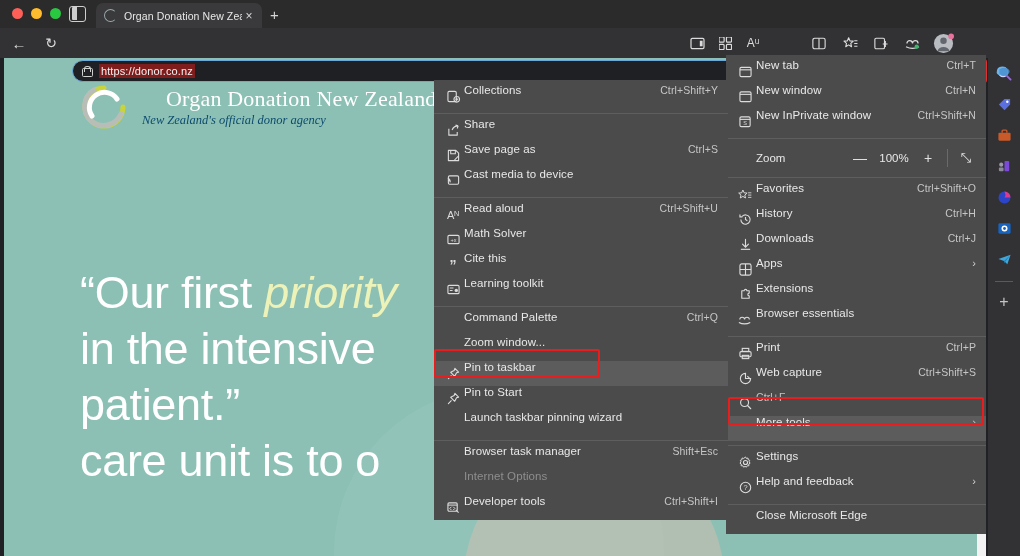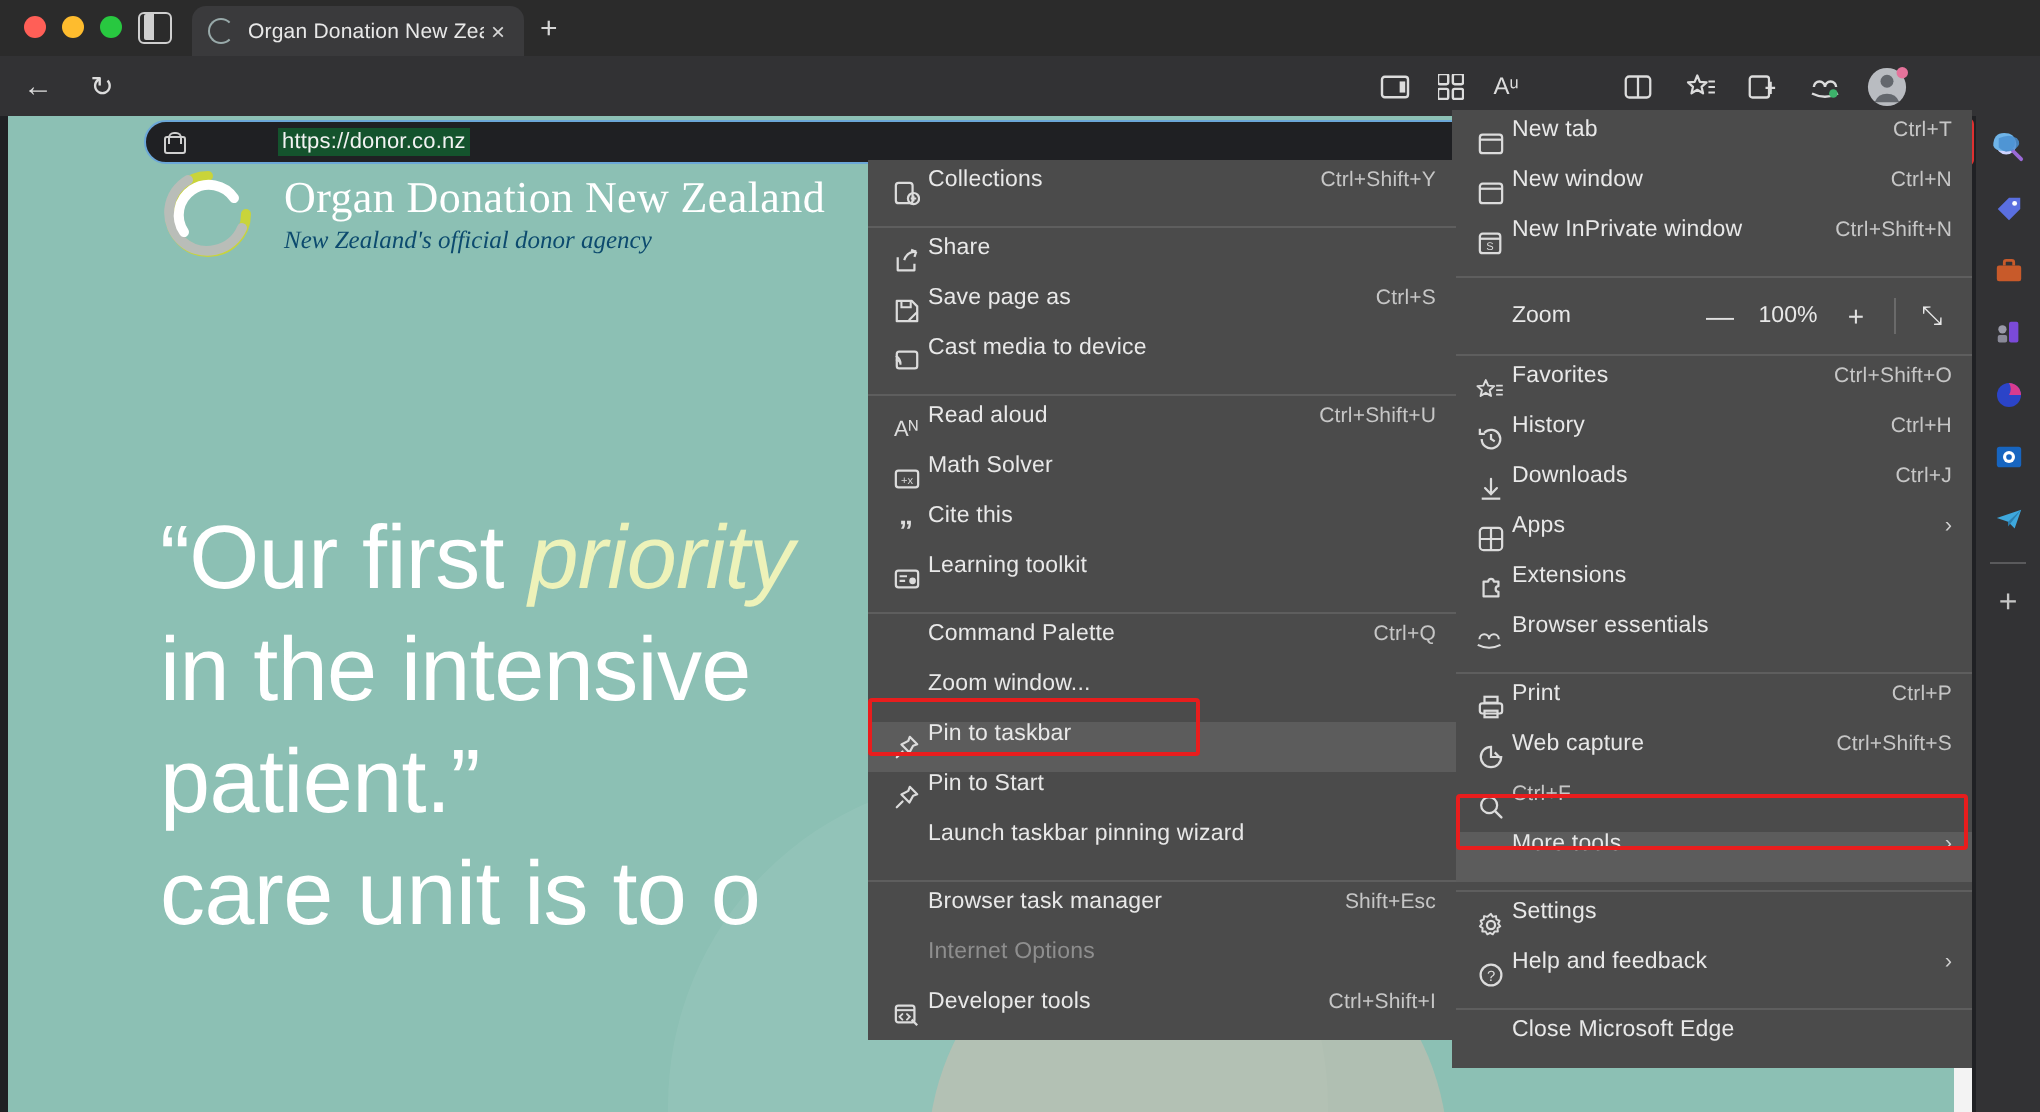--- a/index.html
+++ b/index.html
@@ -31,39 +31,39 @@
   .tb-ico { position:absolute; top:4px; width:22px; height:22px; color:#dcdcdc;
      display:flex; align-items:center; justify-content:center; font-size:13px; }
   .omnibox { position:absolute; left:72px; top:32px; width:710px; height:22px;
     background:#1f2023; border:1px solid #6ba7d8; border-radius:11px; display:flex; align-items:center;
     padding-left:9px; }
   .lock { width:9px; height:11px; position:relative; margin-right:8px; flex:0 0 9px;}
   .lock::before{content:"";position:absolute;left:0;bottom:0;width:9px;height:6.5px;
     border:1.2px solid #cfcfcf;border-radius:1.5px;}
   .lock::after{content:"";position:absolute;left:2px;top:0;width:5px;height:5px;
     border:1.2px solid #cfcfcf;border-bottom:none;border-radius:3px 3px 0 0;}
-  .url { background:#14532d; color:#f2f2f2; font-size:11px; padding:1px 2px; letter-spacing:.1px;margin-left:40px;}
+  .url { background:#7f1d1d; color:#f2f2f2; font-size:11px; padding:1px 2px; letter-spacing:.1px;}
   .star { position:absolute; left:760px; top:32px; width:24px; height:22px; border-radius:11px;
     background:#4a4a4c; display:flex;align-items:center;justify-content:center;color:#e4e4e4;font-size:13px;}
   .more-btn { position:absolute; left:961px; top:31px; width:26px; height:24px;
     border:2px solid #e03030; border-radius:3px; color:#e8e8e8; font-size:15px; letter-spacing:1px;
     display:flex; align-items:center; justify-content:center; }
   .copilot { position:absolute; left:993px; top:33px; width:20px; height:20px; }
 
   
   .page { position:absolute; left:4px; top:58px; width:982px; height:498px;
      background:#8cc0b4; overflow:hidden; }
   .page-nav { position:absolute; right:4px; top:3px; display:flex; gap:22px;
      font-size:11px; font-weight:bold; color:#ffffff; }
   .logo-wrap { position:absolute; left:76px; top:25px; display:flex; align-items:center; gap:14px;}
   .logo-mark { width:48px; height:48px; position:relative; }
-  .brand-title { color:#ffffff; font-family:"Liberation Serif", serif; font-size:22px; letter-spacing:.2px;}
+  .brand-title { color:#ffffff; font-family:"Liberation Serif", serif; font-size:22px; letter-spacing:.2px;margin-left:24px;}
   .brand-sub { color:#0c4a6e; font-family:"Liberation Serif", serif; font-style:italic; font-size:12.5px;
      margin-top:1px; }
-  .quote { position:absolute; left:76px; top:193px; color:#ffffff; font-size:45px; line-height:56px;
+  .quote { position:absolute; left:76px; top:207px; color:#ffffff; font-size:45px; line-height:56px;
      font-weight:300; letter-spacing:-.3px; white-space:nowrap; }
   .quote em { font-style:italic; color:#edf2b9; }
   .story { position:absolute; left:76px; top:497px; display:flex; align-items:center; gap:10px;}
   .story-text { color:#2f5750; font-size:13.5px; letter-spacing:1.4px;
      border-bottom:2.5px solid #2f5750; padding-bottom:4px; }
   .blob { position:absolute; border-radius:50%; background:rgba(255,255,255,.06); }
   .pagescroll { position:absolute; right:0; top:0; width:9px; height:498px; background:#f3f3f3;}
   .pagescroll i { position:absolute; left:1px; top:2px; width:7px; height:278px;
      background:#b0b0b0; border-radius:4px; display:block;}
 

